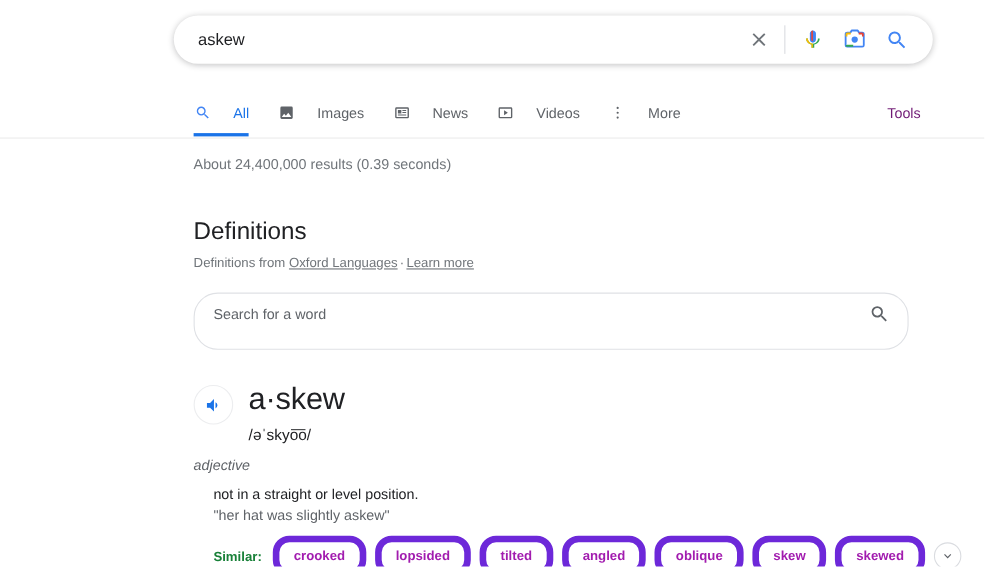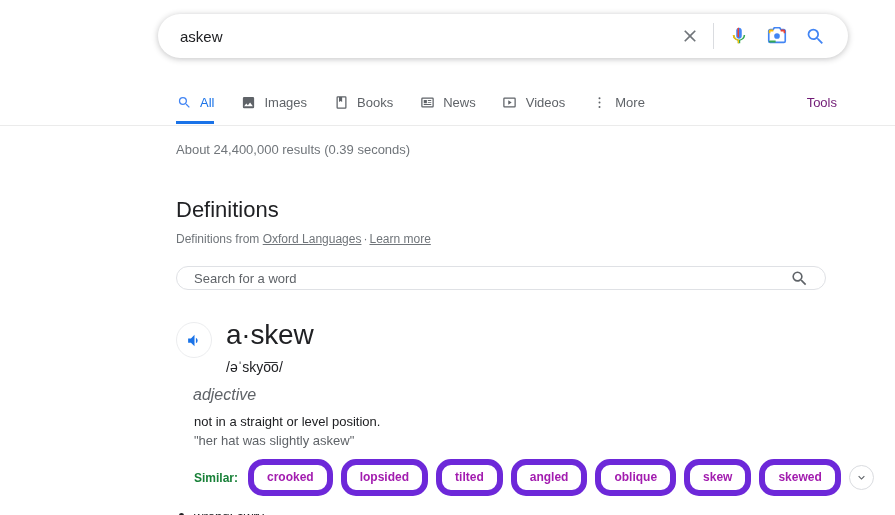--- a/index.html
+++ b/index.html
@@ -89,21 +89,21 @@
     position: absolute;
     left: 176px;
     top: 0;
     display: flex;
     align-items: flex-start;
     height: 41px;
   }
   .tab {
     display: flex;
     align-items: center;
-    gap: 8px;
+    gap: 20px;
     height: 40px;
     margin-right: 26px;
     font-size: 13px;
     color: #5f6368;
     cursor: pointer;
     position: relative;
     box-sizing: border-box;
     padding-top: 11px;
     align-items: flex-start;
   }
@@ -163,26 +163,25 @@
   }
   .dict-source a {
     color: #70757a;
     text-decoration: underline;
   }
   .dict-source .sep { padding: 0 2px; }
 
   .word-search {
     margin-top: 19px;
     width: 650px;
-    height: 24px;
+    height: 52px;
     box-sizing: border-box;
     border: 1px solid #dfe1e5;
     border-radius: 22px;
     display: flex;
-    align-items: center;
     background: #fff;
   }
   .word-search input {
     flex: 1 1 auto;
     border: none;
     outline: none;
     background: transparent;
     font-family: "Liberation Sans", sans-serif;
     font-size: 13px;
     color: #202124;
@@ -224,25 +223,24 @@
   }
   .phonetic {
     margin-top: 6px;
     font-size: 14px;
     color: #202124;
     line-height: 18px;
   }
 
   .pos {
     margin-top: 11px;
-    font-size: 16px;
+    font-size: 13px;
     font-style: italic;
     color: #5f6368;
     line-height: 16px;
-    margin-left: 17px;
   }
 
   .senses {
     margin-top: 10px;
     padding-left: 18px;
   }
   .sense { position: relative; }
   .sense + .sense { margin-top: 12px; }
   .sense-bullet {
     position: absolute;
@@ -360,28 +358,20 @@
 
     <div class="tab">
       <span class="ticon">
         <svg width="15" height="15" viewBox="0 0 24 24">
           <path d="M21 19V5a2 2 0 0 0-2-2H5a2 2 0 0 0-2 2v14a2 2 0 0 0 2 2h14a2 2 0 0 0 2-2zM8.5 13.5l2.5 3.01L14.5 12l4.5 6H5z" fill="#5f6368"></path>
         </svg>
       </span>
       <span class="tab-label">Images</span>
     </div>
 
-    <div class="tab">
-      <span class="ticon">
-        <svg width="15" height="15" viewBox="0 0 24 24">
-          <path d="M18 2H6a2 2 0 0 0-2 2v16a2 2 0 0 0 2 2h12a2 2 0 0 0 2-2V4a2 2 0 0 0-2-2zm0 18H6V4h2v7l2.5-1.5L13 11V4h5v16z" fill="#5f6368"></path>
-        </svg>
-      </span>
-      <span class="tab-label">Books</span>
-    </div>
 
     <div class="tab">
       <span class="ticon">
         <svg width="15" height="15" viewBox="0 0 24 24">
           <path d="M20 4H4a2 2 0 0 0-2 2v12a2 2 0 0 0 2 2h16a2 2 0 0 0 2-2V6a2 2 0 0 0-2-2zm0 14H4V6h16v12zM6 8h5v5H6V8zm6.5 0H18v1.5h-5.5V8zm0 3H18v1.5h-5.5V11zM6 14.5h12V16H6v-1.5z" fill="#5f6368"></path>
         </svg>
       </span>
       <span class="tab-label">News</span>
     </div>
 

